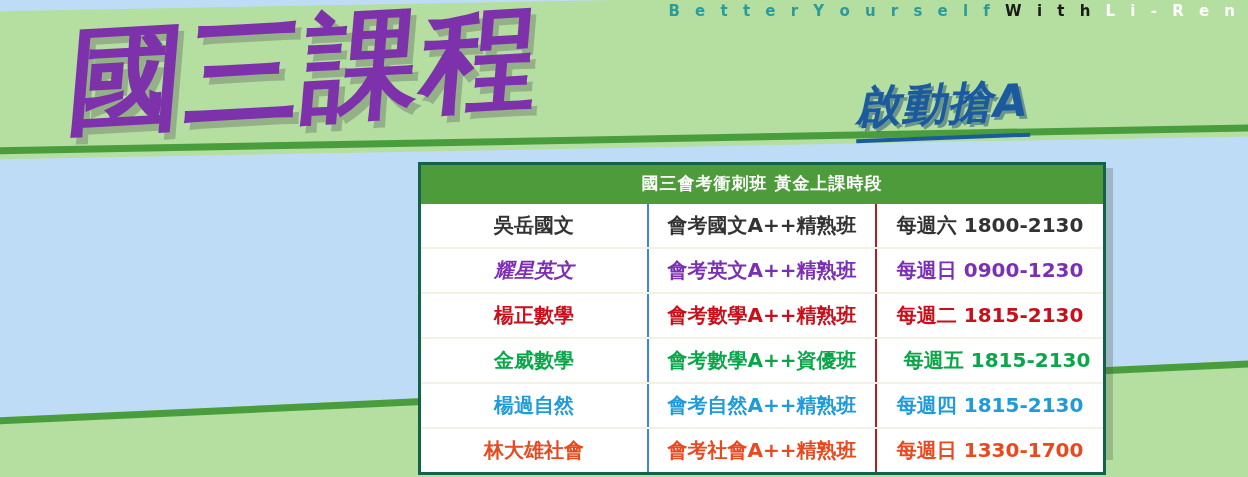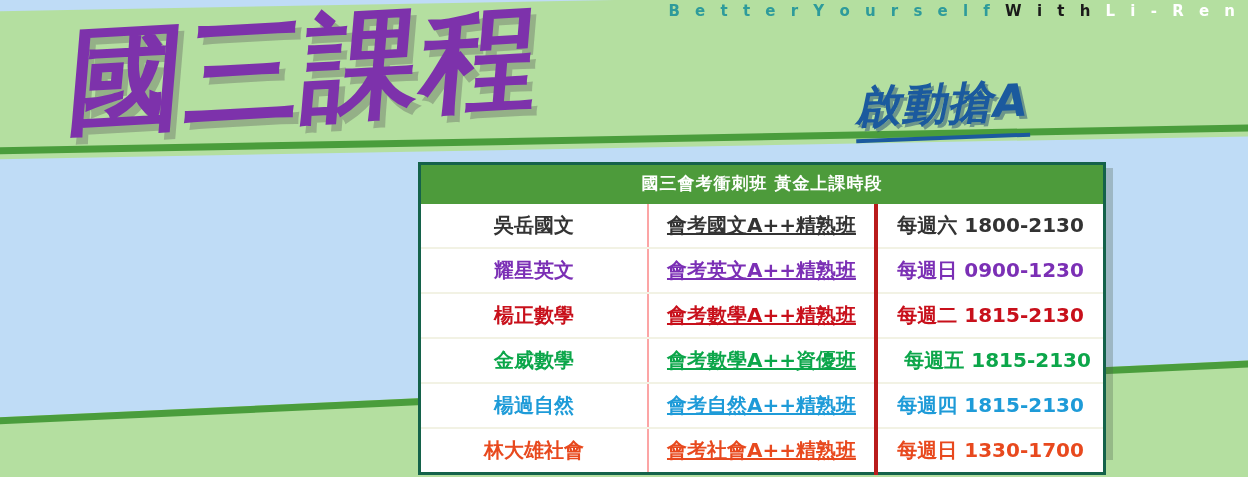--- a/index.html
+++ b/index.html
@@ -240,22 +240,22 @@
     height: 41px;
     font-size: 20px;
     font-weight: bold;
     text-align: center;
     background: #ffffff;
     font-family: "DejaVu Sans", "Liberation Sans", sans-serif;
     white-space: nowrap;
   }
   .sched tr.datarow td { border-bottom: 2px solid #f2f2e4; }
   .sched tr.datarow:last-child td { border-bottom: none; }
-  .sched td.c-teacher { width: 152px; border-right: 2px solid #fca5a5; }
-  .sched td.c-course  { width: 238px; border-right: 4px solid #b91c1c; text-decoration: underline; }
+  .sched td.c-teacher { width: 152px; border-right: 2px solid #3b82f6; }
+  .sched td.c-course  { width: 238px; border-right: 2px solid #b91c1c; }
   .sched td.c-time    { width: 292px; }
 </style>
 </head>
 <body>
 
 <div id="poster">
 
   <div class="band-green-top"></div>
   <div class="band-blue-strip"></div>
   <div class="band-green-top-edge"></div>
@@ -284,21 +284,21 @@
         <th class="hdr-cell" colspan="3">國三會考衝刺班  黃金上課時段</th>
       </tr>
     </thead>
     <tbody id="sched-body">
         <tr class="datarow">
           <td class="c-teacher" style="color: rgb(51, 51, 51);">吳岳國文</td>
           <td class="c-course" style="color: rgb(51, 51, 51);">會考國文A++精熟班</td>
           <td class="c-time" style="color: rgb(51, 51, 51);">每週六 1800-2130</td>
         </tr>
         <tr class="datarow">
-          <td class="c-teacher" style="color: rgb(123, 47, 181);">耀星英文</td>
+          <td class="c-teacher" style="color: rgb(123, 47, 181); font-style: italic;">耀星英文</td>
           <td class="c-course" style="color: rgb(123, 47, 181);">會考英文A++精熟班</td>
           <td class="c-time" style="color: rgb(123, 47, 181); margin-top: 31px;">每週日 0900-1230</td>
         </tr>
         <tr class="datarow">
           <td class="c-teacher" style="color: rgb(200, 16, 27);">楊正數學</td>
           <td class="c-course" style="color: rgb(200, 16, 27);">會考數學A++精熟班</td>
           <td class="c-time" style="color: rgb(200, 16, 27);">每週二 1815-2130</td>
         </tr>
         <tr class="datarow">
           <td class="c-teacher" style="color: rgb(12, 166, 74);">金威數學</td>

